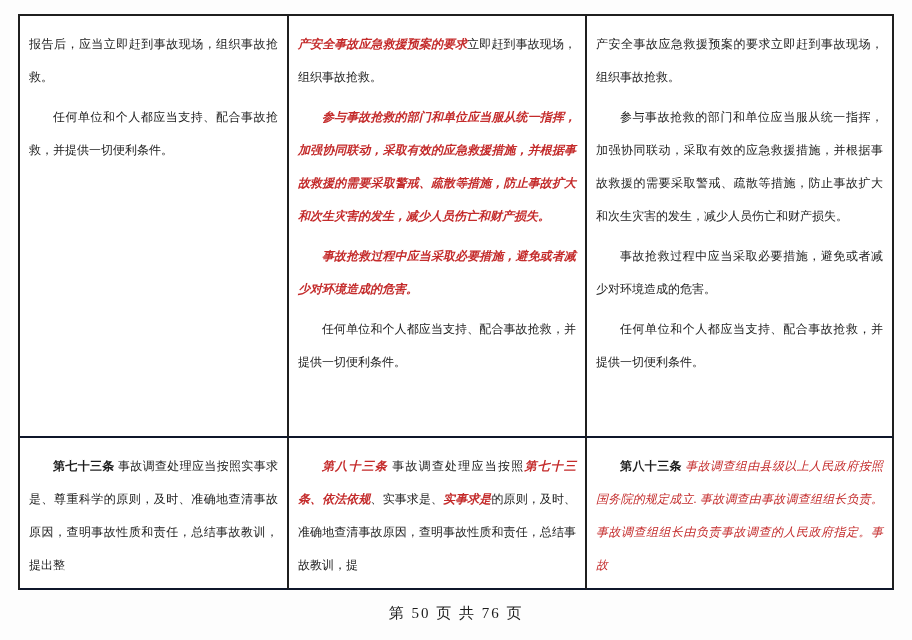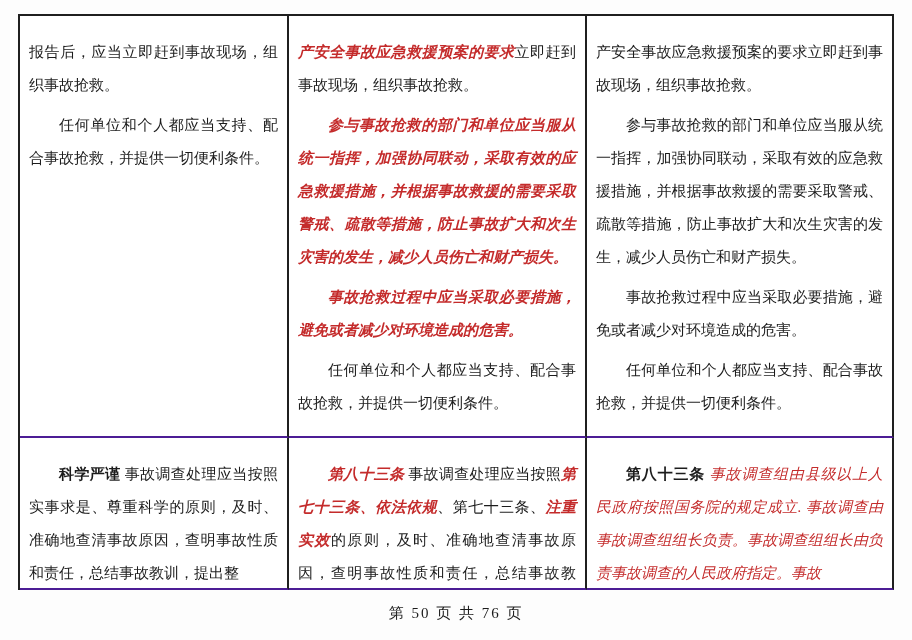--- a/index.html
+++ b/index.html
@@ -19,24 +19,24 @@
     width: 876px;
     display: grid;
     grid-template-columns: 269px 298px 307px;
     grid-template-rows: 422px 152px;
     border-top: 2px solid #1f1f1f;
     border-left: 2px solid #1f1f1f;
     background: #fff;
   }
   .cell {
     border-right: 2px solid #1f1f1f;
-    border-bottom: 2px solid #4c1d95;
-    padding: 20px 9px 0 9px;
+    border-bottom: 2px solid #0f172a;
+    padding: 12px 9px 0 9px;
     overflow: hidden;
-    font-size: 15px;
+    font-size: 12px;
     line-height: 33px;
     color: var(--black, #1c1c1c);
     text-align: justify;
   }
   .para { margin-bottom: 7px; }
   .para:last-child { margin-bottom: 0; }
   .para.indent { text-indent: 2em; }
   .red  { color: var(--red, #c42b2b); font-style: italic; }
   .blk  { color: var(--black, #1c1c1c); }
   .bold { font-weight: bold; }
@@ -66,24 +66,24 @@
         <p class="para indent"><span class="red bold">事故抢救过程中应当采取必要措施，避免或者减少对环境造成的危害。</span></p>
         <p class="para indent"><span class="blk">任何单位和个人都应当支持、配合事故抢救，并提供一切便利条件。</span></p>
       </div>
     <div class="cell">
         <p class="para"><span class="blk">产安全事故应急救援预案的要求立即赶到事故现场，组织事故抢救。</span></p>
         <p class="para indent"><span class="blk">参与事故抢救的部门和单位应当服从统一指挥，加强协同联动，采取有效的应急救援措施，并根据事故救援的需要采取警戒、疏散等措施，防止事故扩大和次生灾害的发生，减少人员伤亡和财产损失。</span></p>
         <p class="para indent"><span class="blk">事故抢救过程中应当采取必要措施，避免或者减少对环境造成的危害。</span></p>
         <p class="para indent"><span class="blk">任何单位和个人都应当支持、配合事故抢救，并提供一切便利条件。</span></p>
       </div>
     <div class="cell">
-        <p class="para indent"><span class="blk bold">科学严谨</span><span class="blk"> 事故调查处理应当按照实事求是、尊重科学的原则，及时、准确地查清事故原因，查明事故性质和责任，总结事故教训，提出整</span></p>
+        <p class="para indent"><span class="blk bold">第七十三条</span><span class="blk"> 事故调查处理应当按照实事求是、尊重科学的原则，及时、准确地查清事故原因，查明事故性质和责任，总结事故教训，提出整</span></p>
       </div>
     <div class="cell">
-        <p class="para indent"><span class="red bold">第八十三条</span><span class="blk"> 事故调查处理应当按照</span><span class="red bold">第七十三条、依法依规</span><span class="blk">、第七十三条、</span><span class="red bold">注重实效</span><span class="blk">的原则，及时、准确地查清事故原因，查明事故性质和责任，总结事故教训，提</span></p>
+        <p class="para indent"><span class="red bold">第八十三条</span><span class="blk"> 事故调查处理应当按照</span><span class="red bold">第七十三条、依法依规</span><span class="blk">、实事求是、</span><span class="red bold">实事求是</span><span class="blk">的原则，及时、准确地查清事故原因，查明事故性质和责任，总结事故教训，提</span></p>
       </div>
     <div class="cell">
         <p class="para indent"><span class="blk bold">第八十三条</span><span class="blk"> </span><span class="red">事故调查组由县级以上人民政府按照国务院的规定成立. 事故调查由事故调查组组长负责。事故调查组组长由负责事故调查的人民政府指定。事故</span></p>
       </div>
   </div>
 
   <div class="footer">第 50 页 共 76 页</div>
 
 </div>
 

